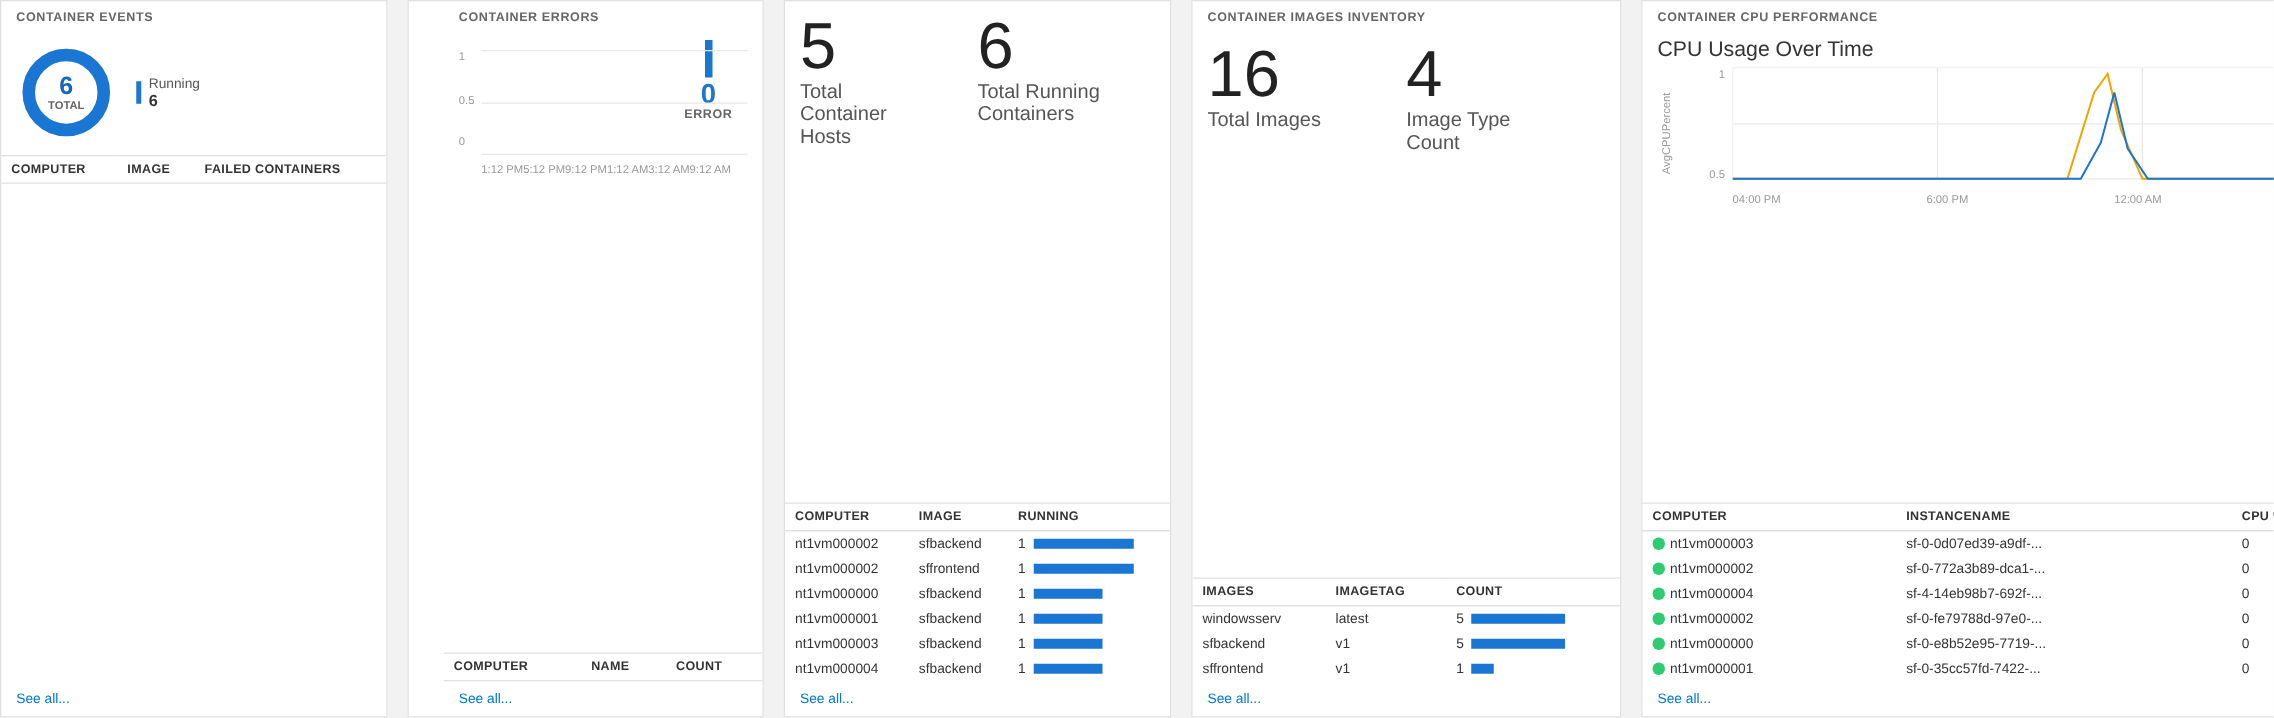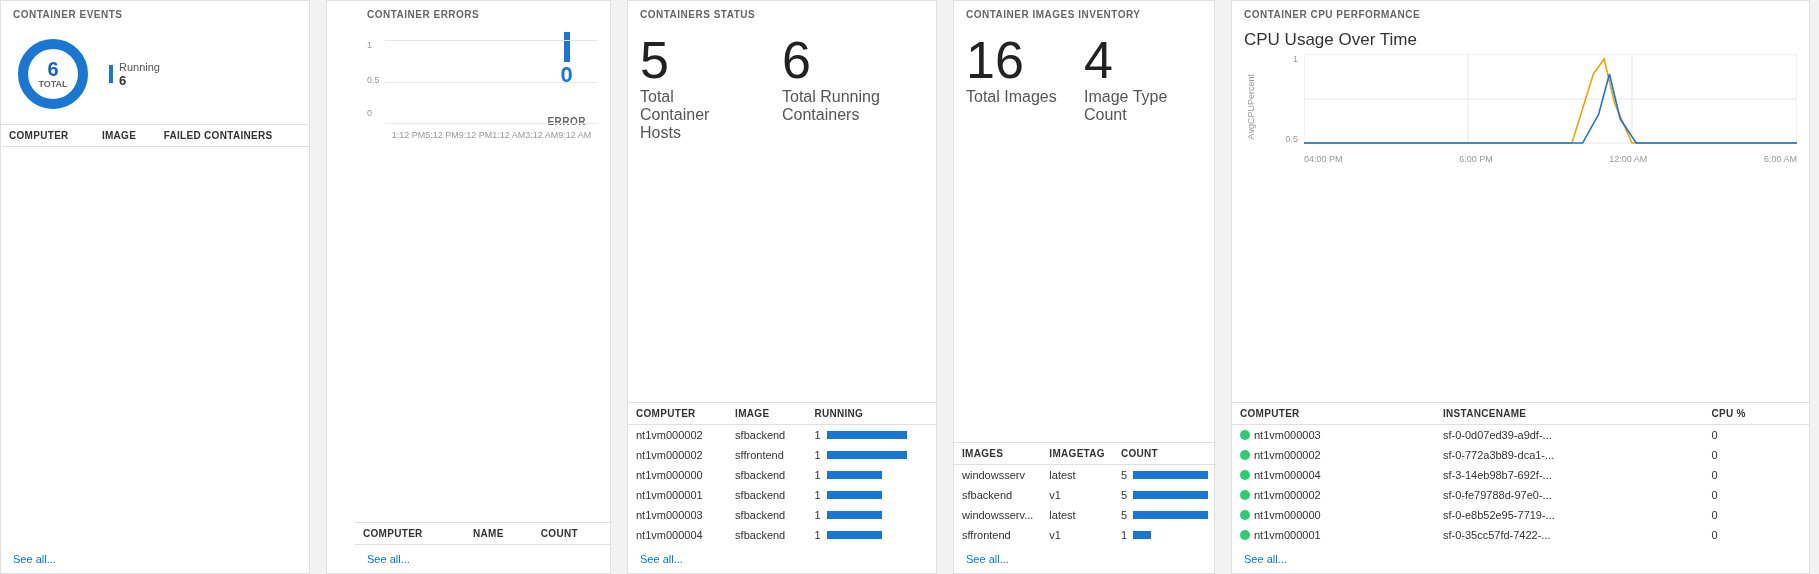--- a/index.html
+++ b/index.html
@@ -40,21 +40,21 @@
       font-size: 11px;
       padding: 8px 12px;
       margin-top: auto;
       cursor: pointer;
       text-decoration: none;
     }
     
     .panel-events { width: 310px; }
     .panel-errors { width: 285px; padding-left: 28px; }
     .panel-status { width: 310px; }
-    .panel-images { width: 262px; }
+    .panel-images { width: 344px; }
     .panel-cpu { width: 579px; }
 
     
     .donut-section {
       display: flex;
       align-items: center;
       padding: 10px 12px;
       gap: 16px;
     }
     .donut-title {
@@ -164,21 +164,20 @@
       font-size: 22px;
       font-weight: 700;
       color: #1976d2;
       line-height: 1;
     }
     .error-label {
       font-size: 10px;
       font-weight: 600;
       color: #666;
       letter-spacing: 0.05em;
-      margin-top: 30px;
     }
     .error-bar-indicator {
       width: 6px;
       height: 30px;
       background: #1976d2;
       margin-bottom: 2px;
     }
 
     
     .big-stats {
@@ -257,21 +256,21 @@
       position: absolute;
       width: 100%;
       border-top: 1px solid #e8e8e8;
     }
     .x-labels {
       position: absolute;
       bottom: 0;
       left: 18px;
       right: 0;
       display: flex;
-      justify-content: center;
+      justify-content: flex-start;
       font-size: 9px;
       color: #999;
     }
   </style>
 </head>
 <body>
 
 <div class="dashboard">
 
   <div class="panel panel-events">
@@ -345,21 +344,20 @@
           <th>NAME</th>
           <th>COUNT</th>
         </tr>
       </thead>
       <tbody></tbody>
     </table>
     <a class="see-all">See all...</a>
   </div>
 
   <div class="panel panel-status">
-    <div class="panel-header">CONTAINERS STATUS</div>
     <div class="big-stats">
       <div class="stat-block">
         <div class="stat-big-num">5</div>
         <div class="stat-label">Total Container Hosts</div>
       </div>
       <div class="stat-block">
         <div class="stat-big-num">6</div>
         <div class="stat-label">Total Running Containers</div>
       </div>
     </div>
@@ -472,30 +470,20 @@
     <td>sfbackend</td>
     <td>v1</td>
     <td>
       <div class="bar-cell">
         <span>5</span>
         <span class="bar-blue" style="width:75px"></span>
       </div>
     </td>
   </tr>
           <tr>
-    <td>windowsserv...</td>
-    <td>latest</td>
-    <td>
-      <div class="bar-cell">
-        <span>5</span>
-        <span class="bar-blue" style="width:75px"></span>
-      </div>
-    </td>
-  </tr>
-          <tr>
     <td>sffrontend</td>
     <td>v1</td>
     <td>
       <div class="bar-cell">
         <span>1</span>
         <span class="bar-blue" style="width:18px"></span>
       </div>
     </td>
   </tr>
         </tbody>
@@ -567,21 +555,21 @@
     <td>sf-0-772a3b89-dca1-...</td>
     <td>0</td>
   </tr>
           <tr>
     <td>
       <div class="instance-cell">
         <span class="green-dot"></span>
         <span>nt1vm000004</span>
       </div>
     </td>
-    <td>sf-3-14eb98b7-692f-...</td>
+    <td>sf-4-14eb98b7-692f-...</td>
     <td>0</td>
   </tr>
           <tr>
     <td>
       <div class="instance-cell">
         <span class="green-dot"></span>
         <span>nt1vm000002</span>
       </div>
     </td>
     <td>sf-0-fe79788d-97e0-...</td>

